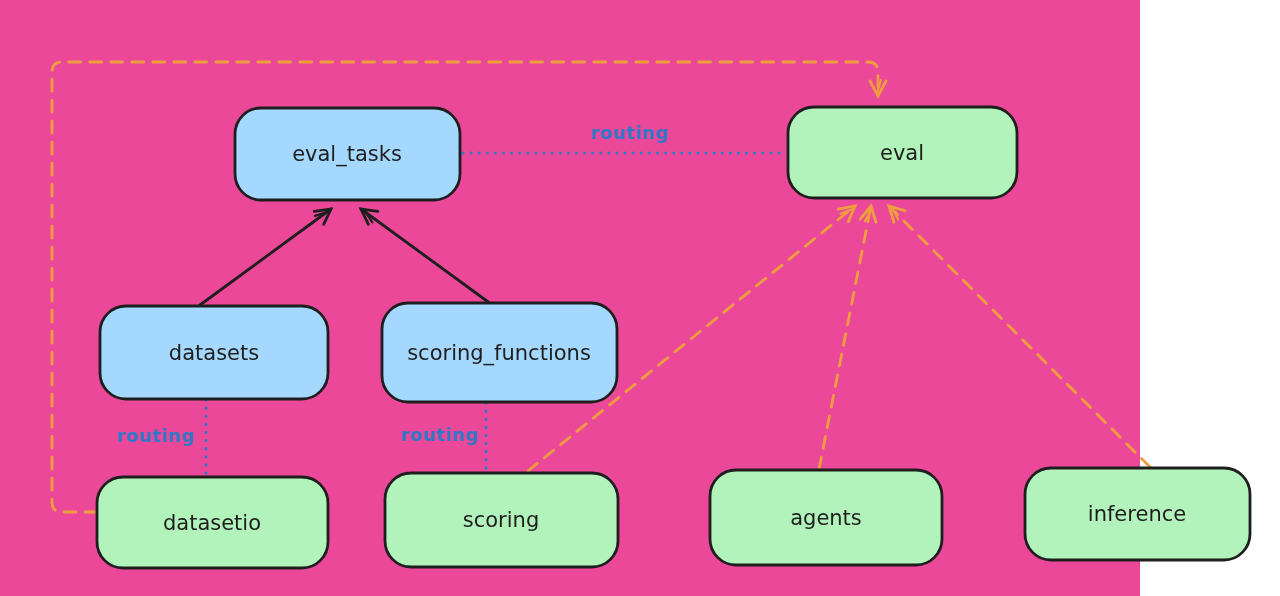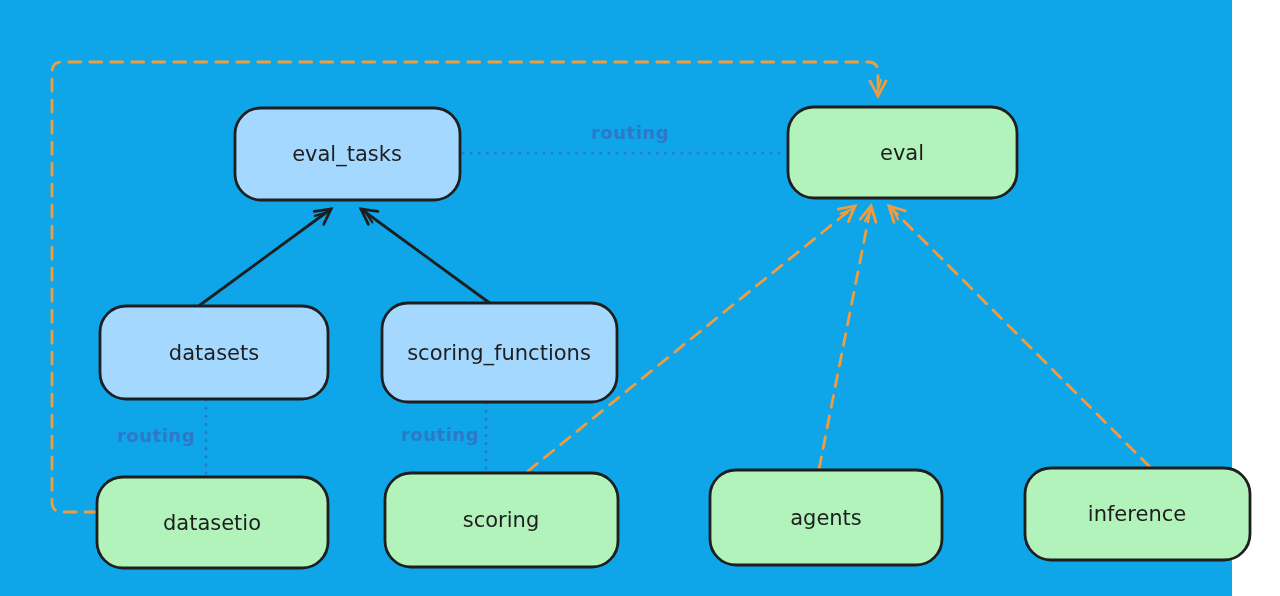--- a/index.html
+++ b/index.html
@@ -1,16 +1,16 @@
 <!DOCTYPE html>
 <html><head>
 <meta charset="utf-8">
 <style>
   html,body{margin:0;padding:0;background:#ffffff;width:1280px;height:596px;overflow:hidden;}
-  .stage{position:relative;width:1232px;height:596px;background:#0ea5e9;font-family:"DejaVu Sans",sans-serif;}
+  .stage{position:relative;width:1140px;height:596px;background:#ec4899;font-family:"DejaVu Sans",sans-serif;}
   svg{display:block;}
   .node-box{stroke:#1e1e1e;stroke-width:2.8;stroke-linejoin:round;}
   .fill-blue{fill:#a5d8ff;}
   .fill-green{fill:#b2f2bb;}
   .node-label{font-family:"DejaVu Sans",sans-serif;font-size:21px;fill:#1e1e1e;text-anchor:middle;}
   .routing-label{font-family:"DejaVu Sans",sans-serif;font-size:18px;font-weight:600;fill:#2d79c7;text-anchor:middle;letter-spacing:0.5px;}
   .edge-black{stroke:#1e1e1e;stroke-width:2.8;fill:none;stroke-linecap:round;}
   .edge-blue-dotted{stroke:#2d79c7;stroke-width:3;fill:none;stroke-dasharray:0.1 8;stroke-linecap:round;}
   .edge-orange-dashed{stroke:#ee9d3f;stroke-width:2.8;fill:none;stroke-dasharray:12 9;stroke-linecap:round;stroke-linejoin:round;}
 </style>

